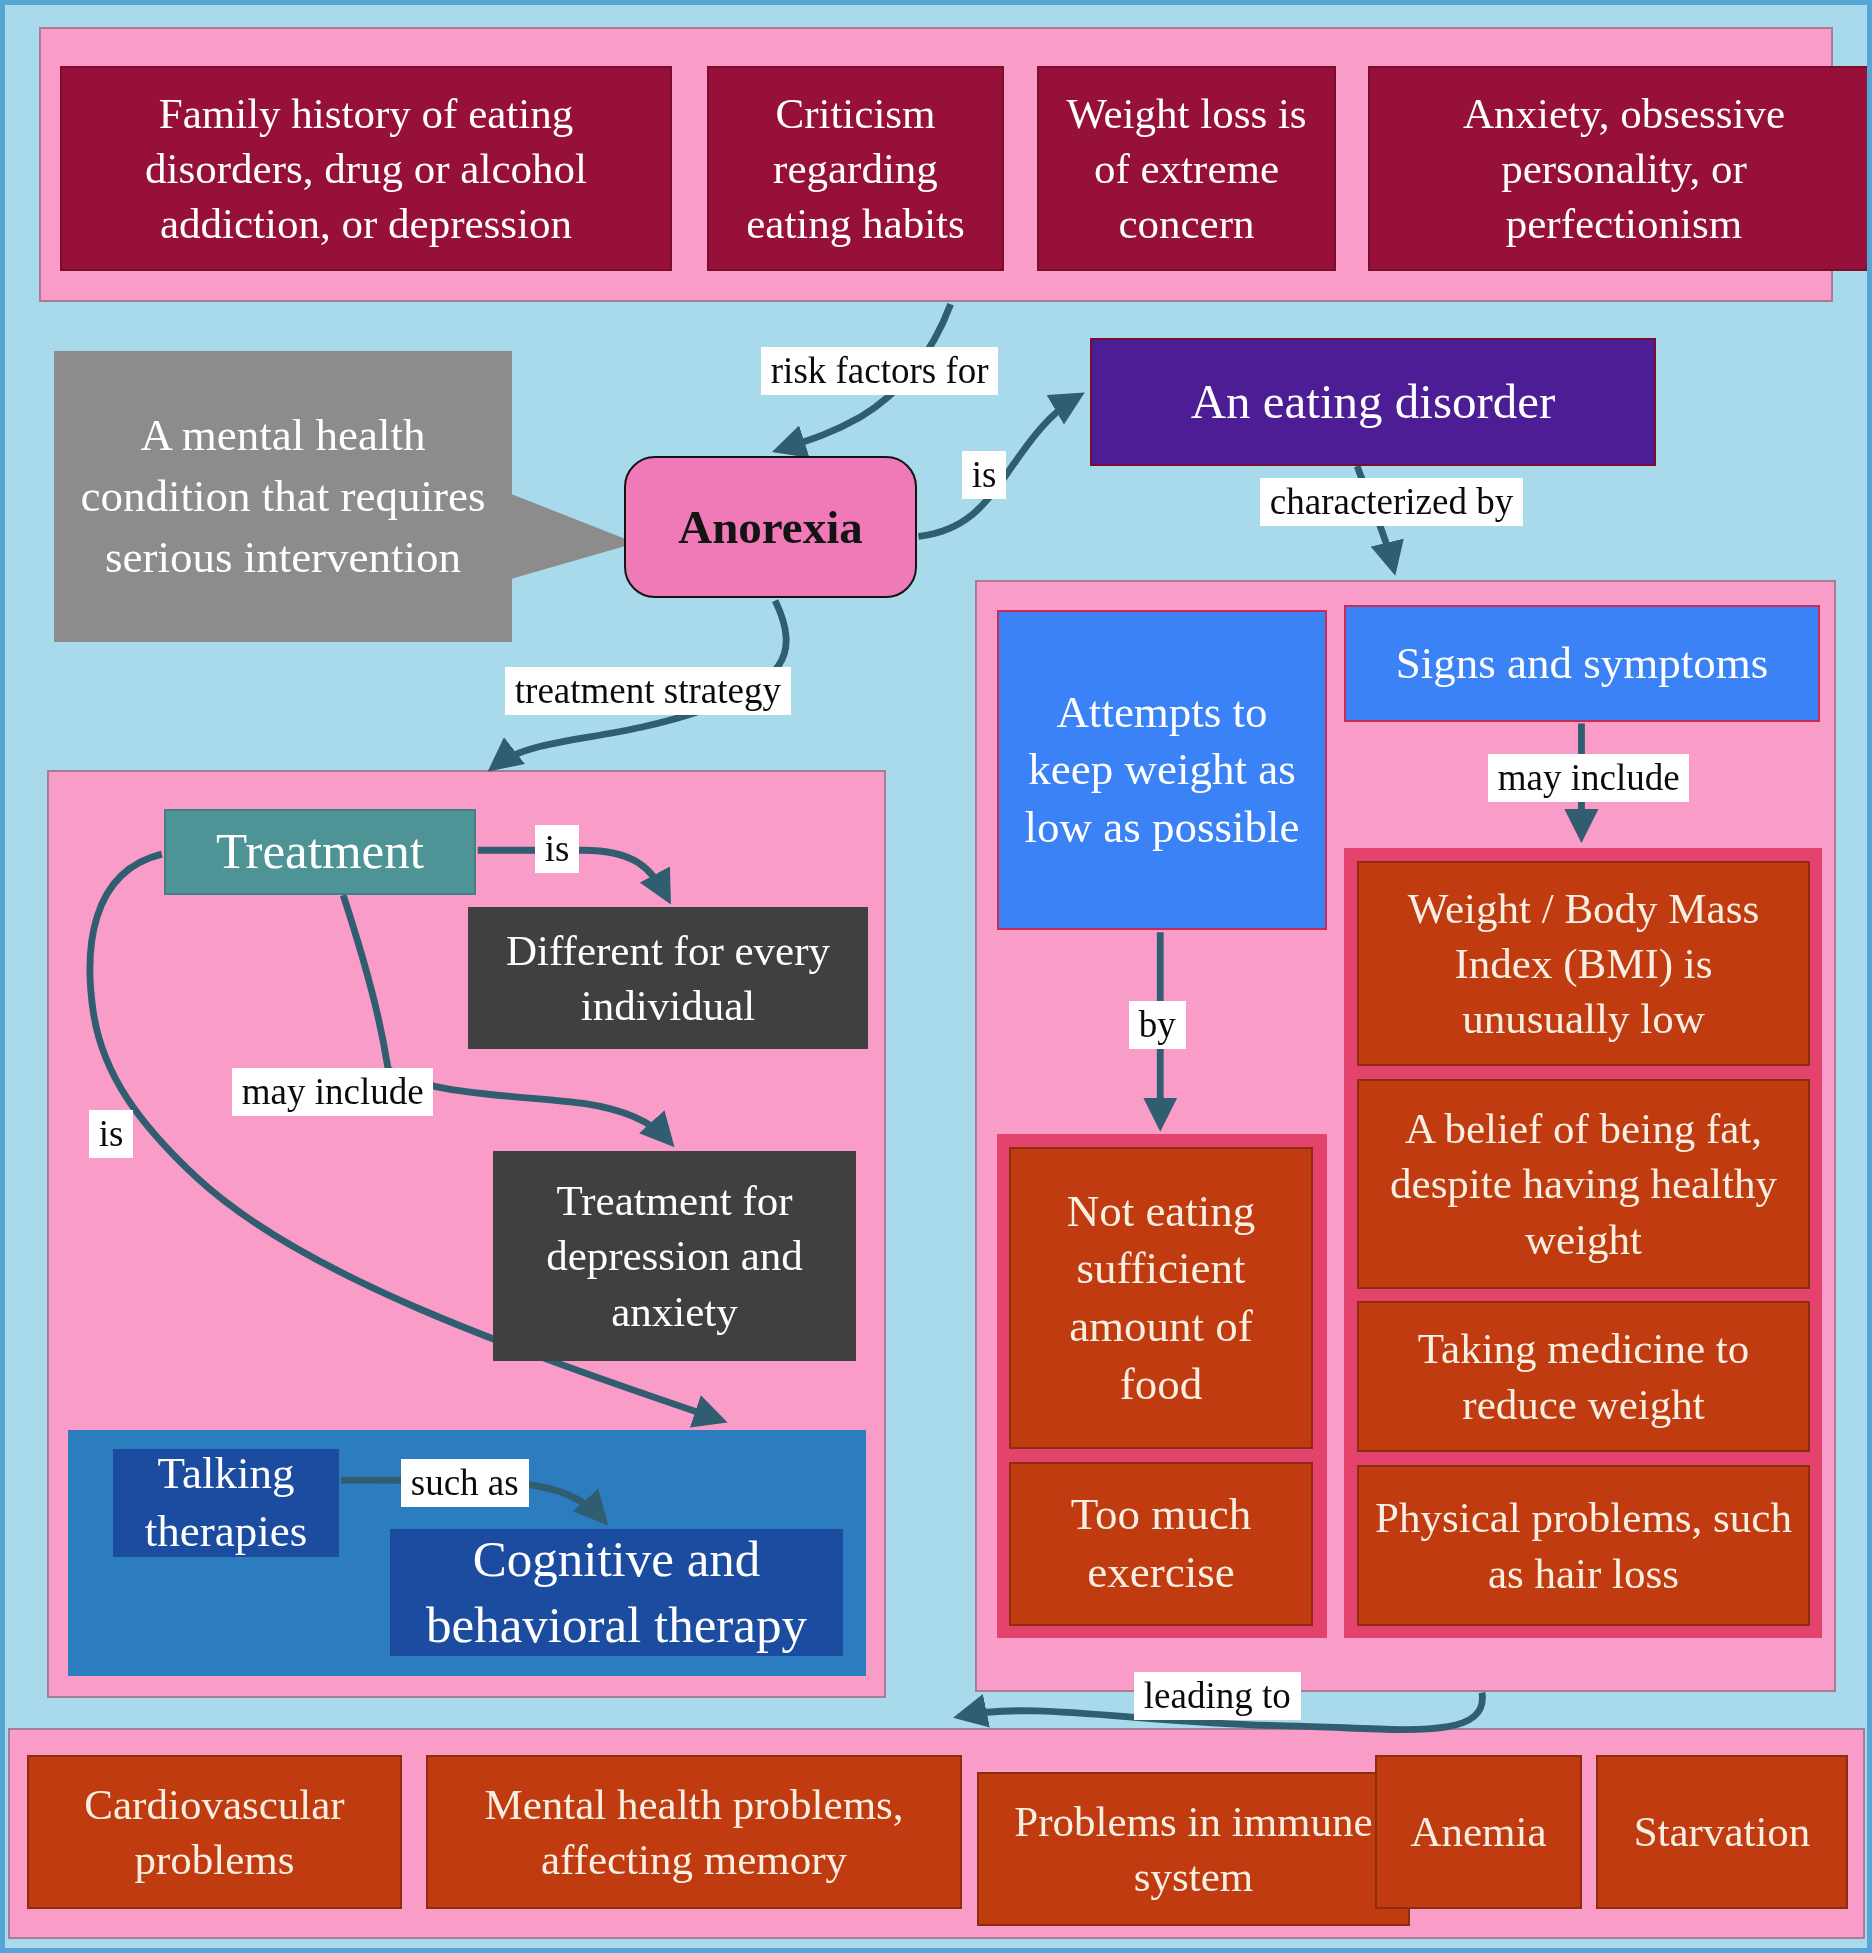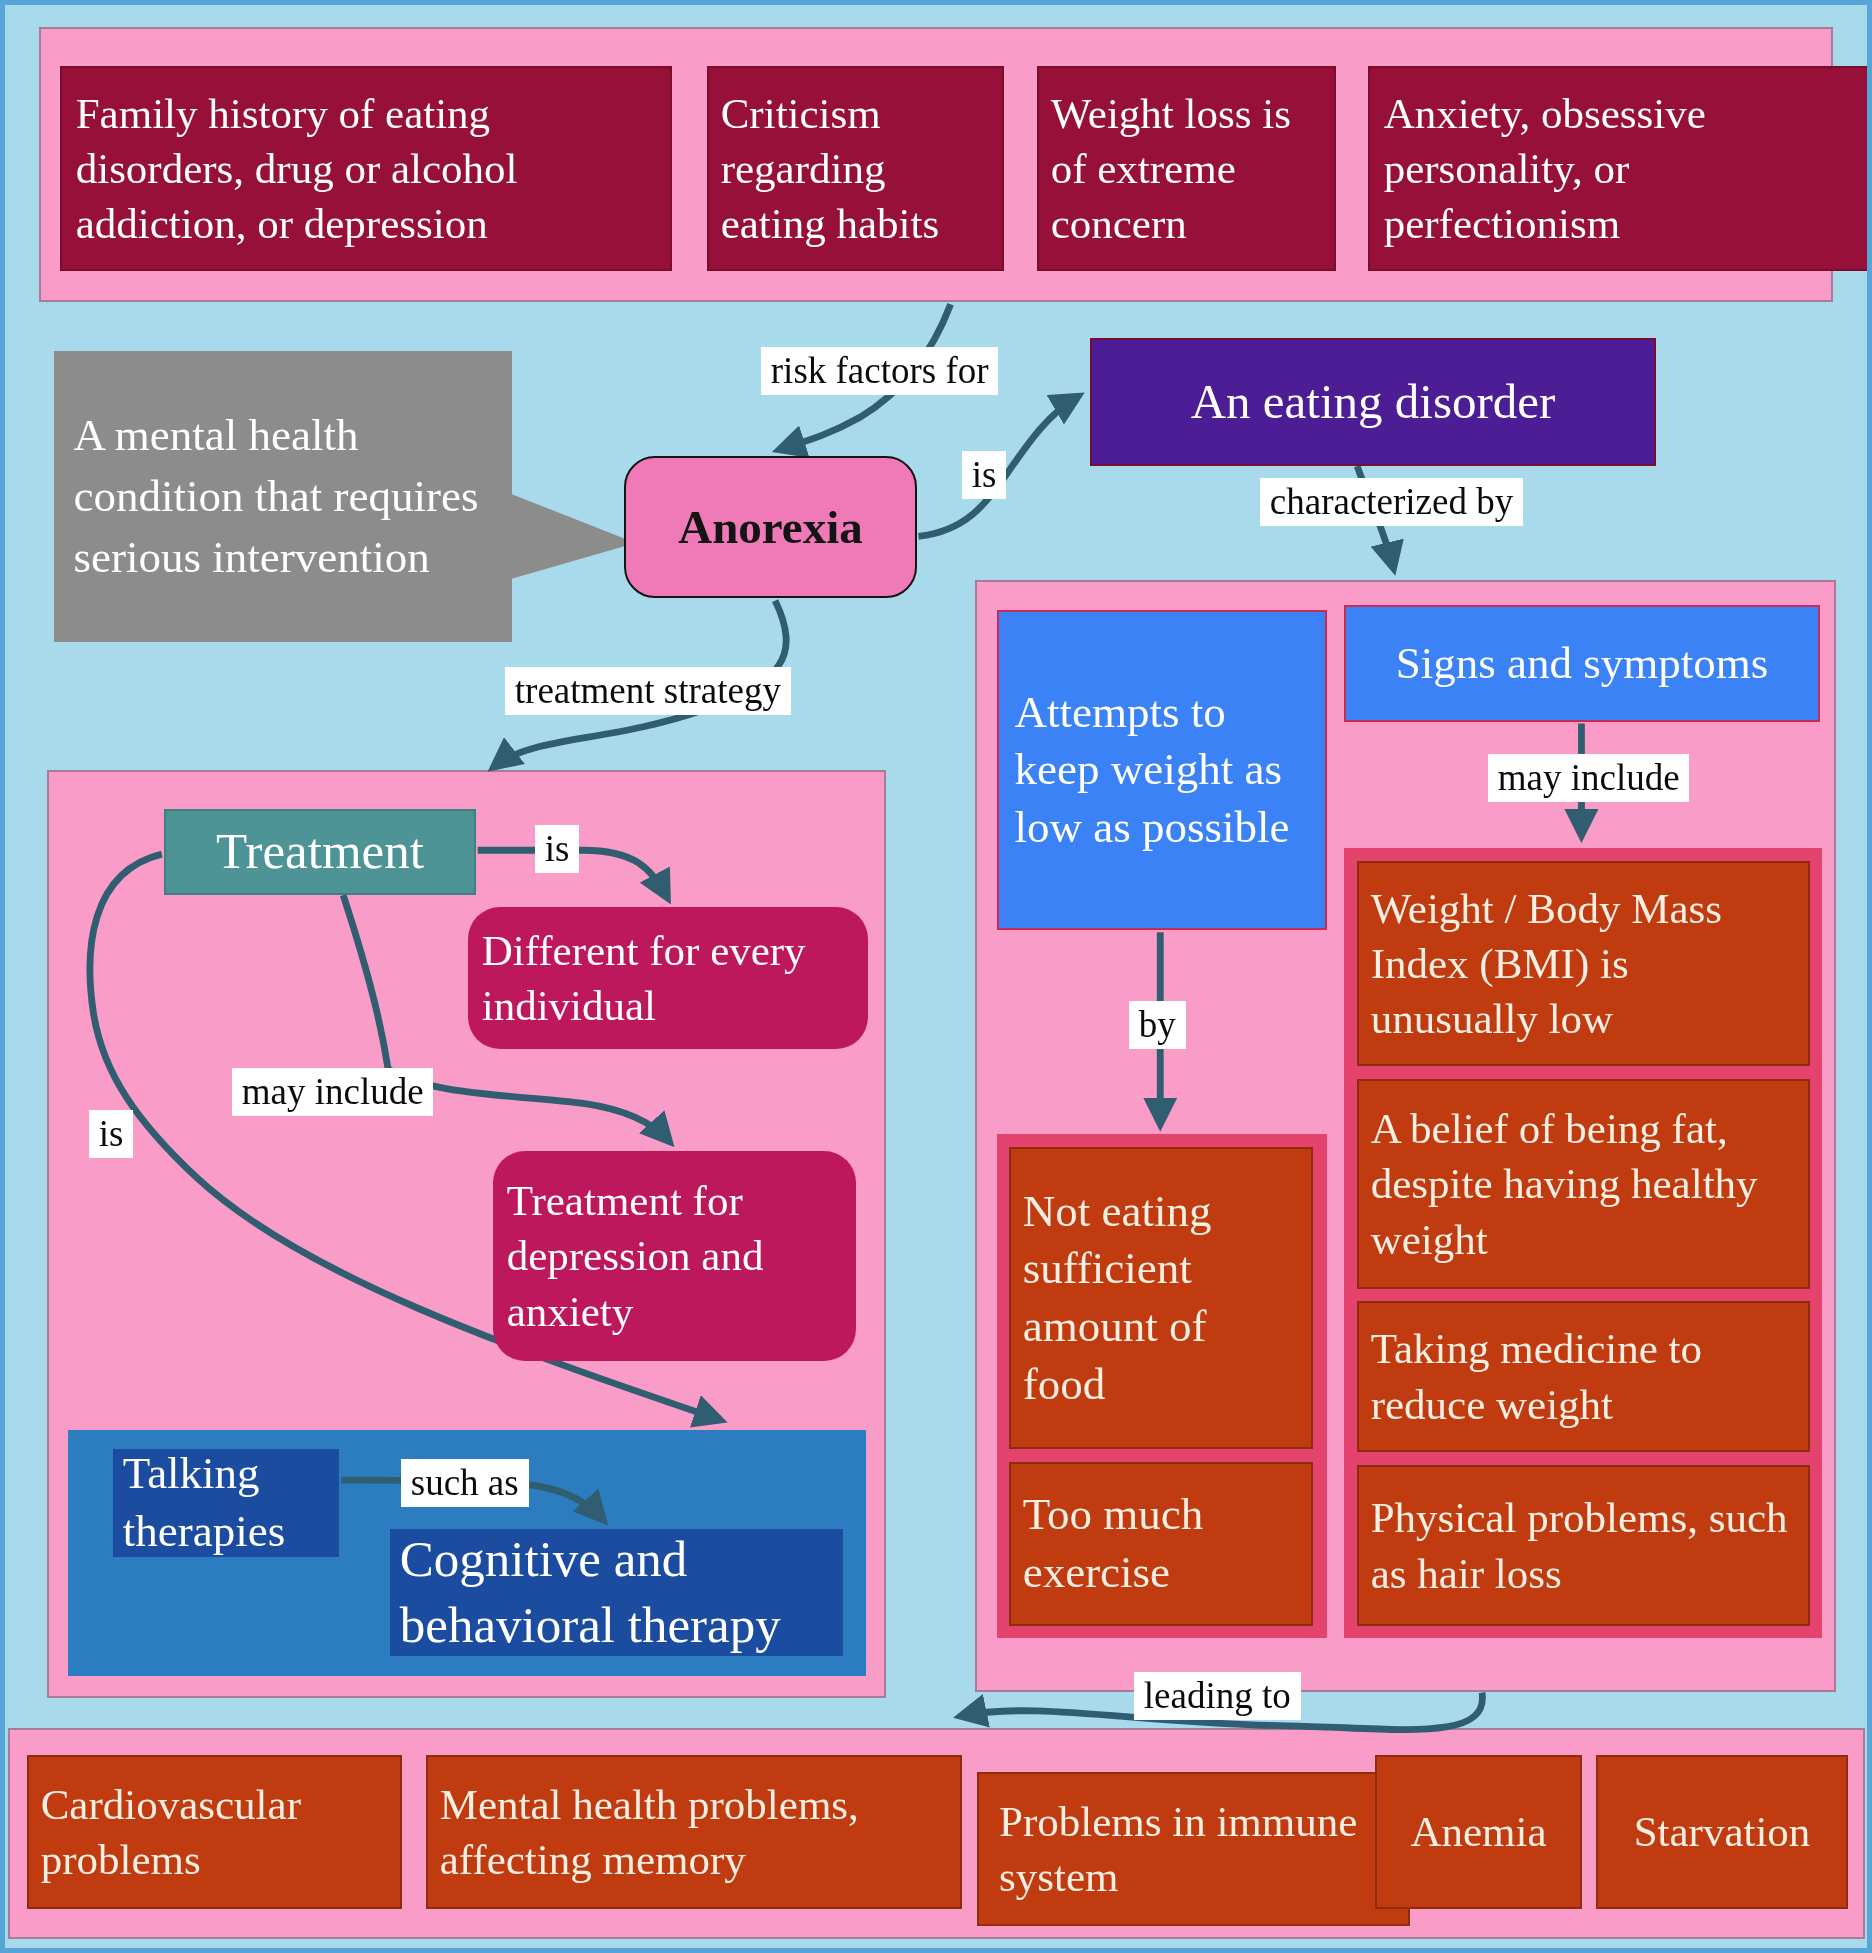--- a/index.html
+++ b/index.html
@@ -5,30 +5,30 @@
   html,body{margin:0;padding:0;background:#7fb8d4;}
   .canvas{
     position:relative;
     width:1872px;height:1953px;
     background:#A9DAEB;
     font-family:"Liberation Serif","DejaVu Serif",serif;
     overflow:hidden;
   }
   .frame{position:absolute;inset:0;border:5.9px solid #55A6D6;pointer-events:none;z-index:50;}
   .abs{position:absolute;box-sizing:border-box;}
-  .center{display:flex;align-items:center;justify-content:center;font-family:Liberation Serif, serif;}
+  .center{display:flex;align-items:center;justify-content:center;text-align:center;font-family:Liberation Serif, serif;}
   .container-pink{background:#F99CC7;border:2px solid rgba(100,100,110,.55);}
   .crimson-group{background:#E3436D;}
   .node{color:#FFFFFF;line-height:1.28;}
   .maroon{background:#97103A;border:2.9px solid #7A0D2E;font-size:43px;}
   .gray-call{background:#8C8C8C;font-size:45px;line-height:1.35;}
   .anorexia{background:#F07AB7;border:2.9px solid #141414;border-radius:31px;color:#141414;font-weight:bold;font-size:47px;}
   .disorder{background:#4c1d95;border:2.9px solid #7A0D2E;font-size:49px;}
   .teal{background:#4E9496;border:2px solid #3F8183;font-size:51px;}
-  .blue{background:#be185d;font-size:43px;border-radius:32px;}
+  .blue{background:#404040;font-size:43px;}
   .bigblue{background:#2B7DC0;}
   .darkblue{background:#1C4CA0;font-size:45px;}
   .cbt{background:#1C4CA0;font-size:51px;}
   .crimson-node{background:#3b82f6;border:2px solid #C92B57;font-size:45px;}
   .orange{background:#C13B11;border:2px solid #8E2D0D;color:#F8EFE3;font-size:43px;}
   .beh{font-size:45px;}
   .bottom-node{font-size:43px;}
   .elabel{
     position:absolute;background:#FFFFFF;color:#0B0B0B;
     font-size:37px;line-height:1.15;padding:2.9px 9.8px;white-space:nowrap;

